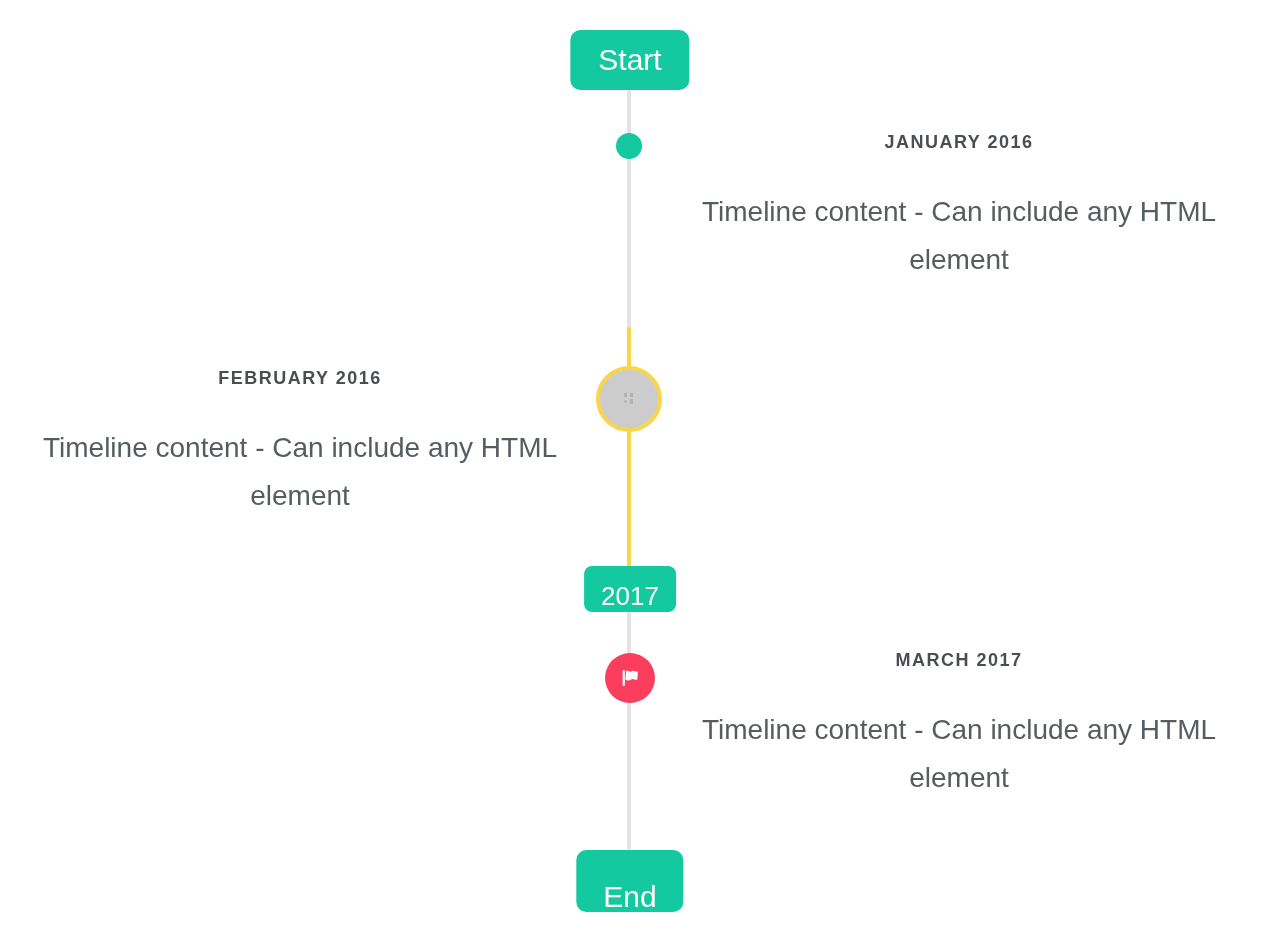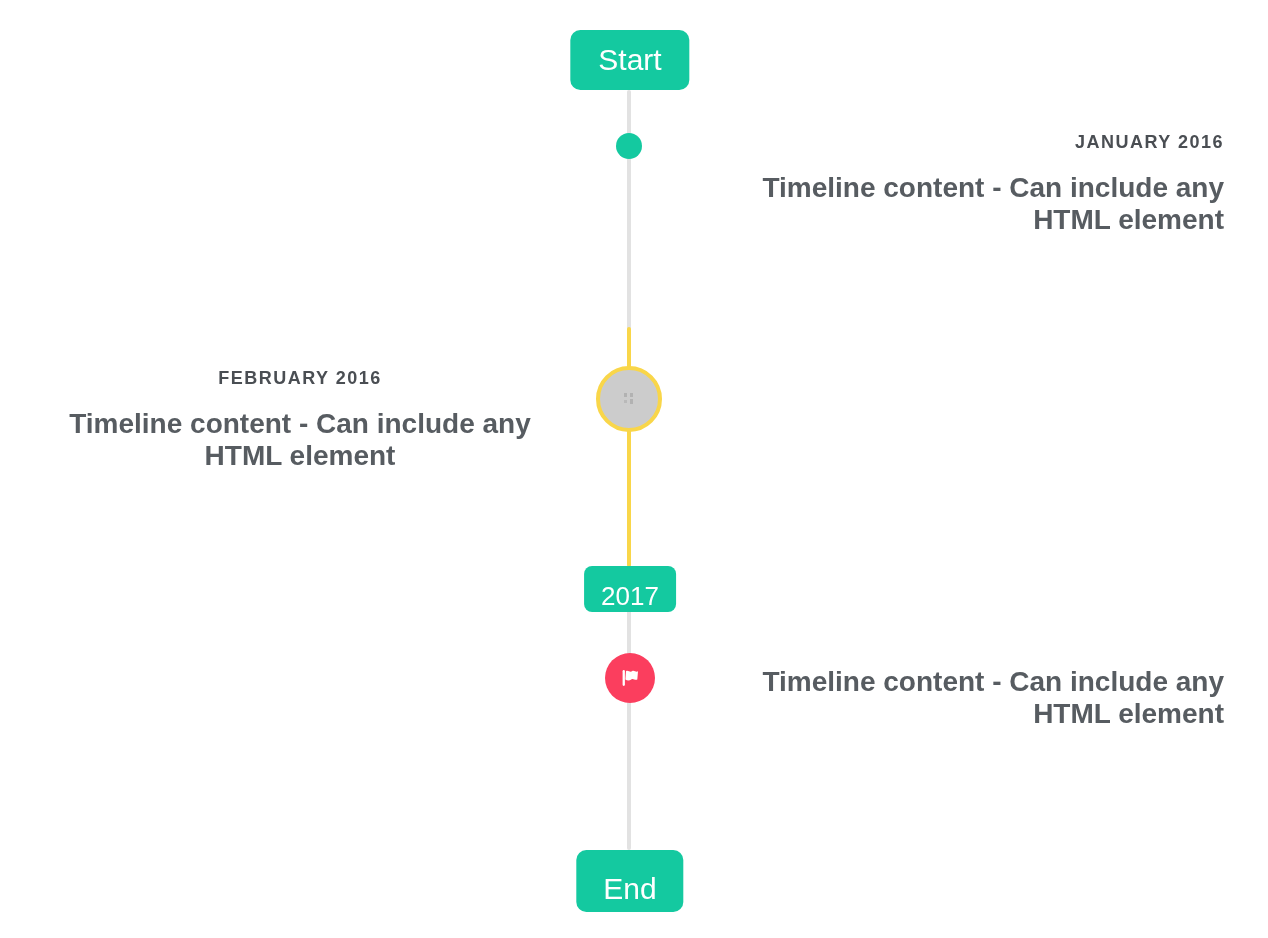--- a/index.html
+++ b/index.html
@@ -40,21 +40,21 @@
     left:630px;
     transform:translateX(-50%);
     background:var(--accent-teal);
     color:#ffffff;
     text-align:center;
     white-space:nowrap;
     box-sizing:border-box;
   }
   .badge-start{top:30px;height:60px;line-height:60px;padding:0 28px;font-size:30px;border-radius:10px;}
   .badge-year{top:566px;height:46px;line-height:46px;padding:7px 17px;font-size:26px;border-radius:8px;}
-  .badge-end{top:850px;height:62px;line-height:62px;padding:8px 27px;font-size:30px;border-radius:10px;}
+  .badge-end{top:850px;height:62px;line-height:62px;padding:16px 27px;font-size:30px;border-radius:10px;}
   
   .marker{position:absolute;box-sizing:border-box;}
   .marker-dot{
     left:616px;top:133px;width:26px;height:26px;
     border-radius:50%;background:var(--accent-teal);
   }
   .marker-image{
     left:596px;top:366px;width:66px;height:66px;
     border-radius:50%;
     background:var(--node-gray);
@@ -75,27 +75,26 @@
   }
   .item .title{
     font-size:18px;
     font-weight:bold;
     letter-spacing:1.5px;
     line-height:24px;
     color:var(--title-text);
     text-transform:uppercase;
   }
   .item .content{
-    margin-top:18px;
+    margin-top:34px;
     font-size:28px;
-    line-height:32px;
+    line-height:48px;
     color:var(--body-text);
-    font-weight:bold;
   }
-  .item-right{text-align:right;}
+  .item-right{text-align:center;}
   .item-left{text-align:center;}
   .item-january{left:694px;top:130px;}
   .item-february{left:35px;top:366px;}
   .item-march{left:694px;top:648px;}
 </style>
 </head>
 <body>
 
 <div class="canvas">
 
@@ -128,18 +127,19 @@
   <div class="badge badge-year">2017</div>
 
   <div class="marker marker-flag">
     <svg width="24" height="24" viewBox="0 0 24 24">
       <rect x="4.6" y="4" width="2.3" height="16" rx="1.15" fill="#ffffff"></rect>
       <path d="M8 5.2 C10 3.7 12 6.7 14 5.2 S18 6.7 20 5.2 L19.3 13.4 C17.3 14.9 15.3 11.9 13.3 13.4 S9.3 14.9 7.4 13.4 Z" fill="#ffffff"></path>
     </svg>
   </div>
 
   <div class="item item-right item-march">
+    <div class="title">MARCH 2017</div>
     <div class="content">Timeline content - Can include any HTML element</div>
   </div>
 
   <div class="badge badge-end">End</div>
 
 </div>
 
 </body></html>

